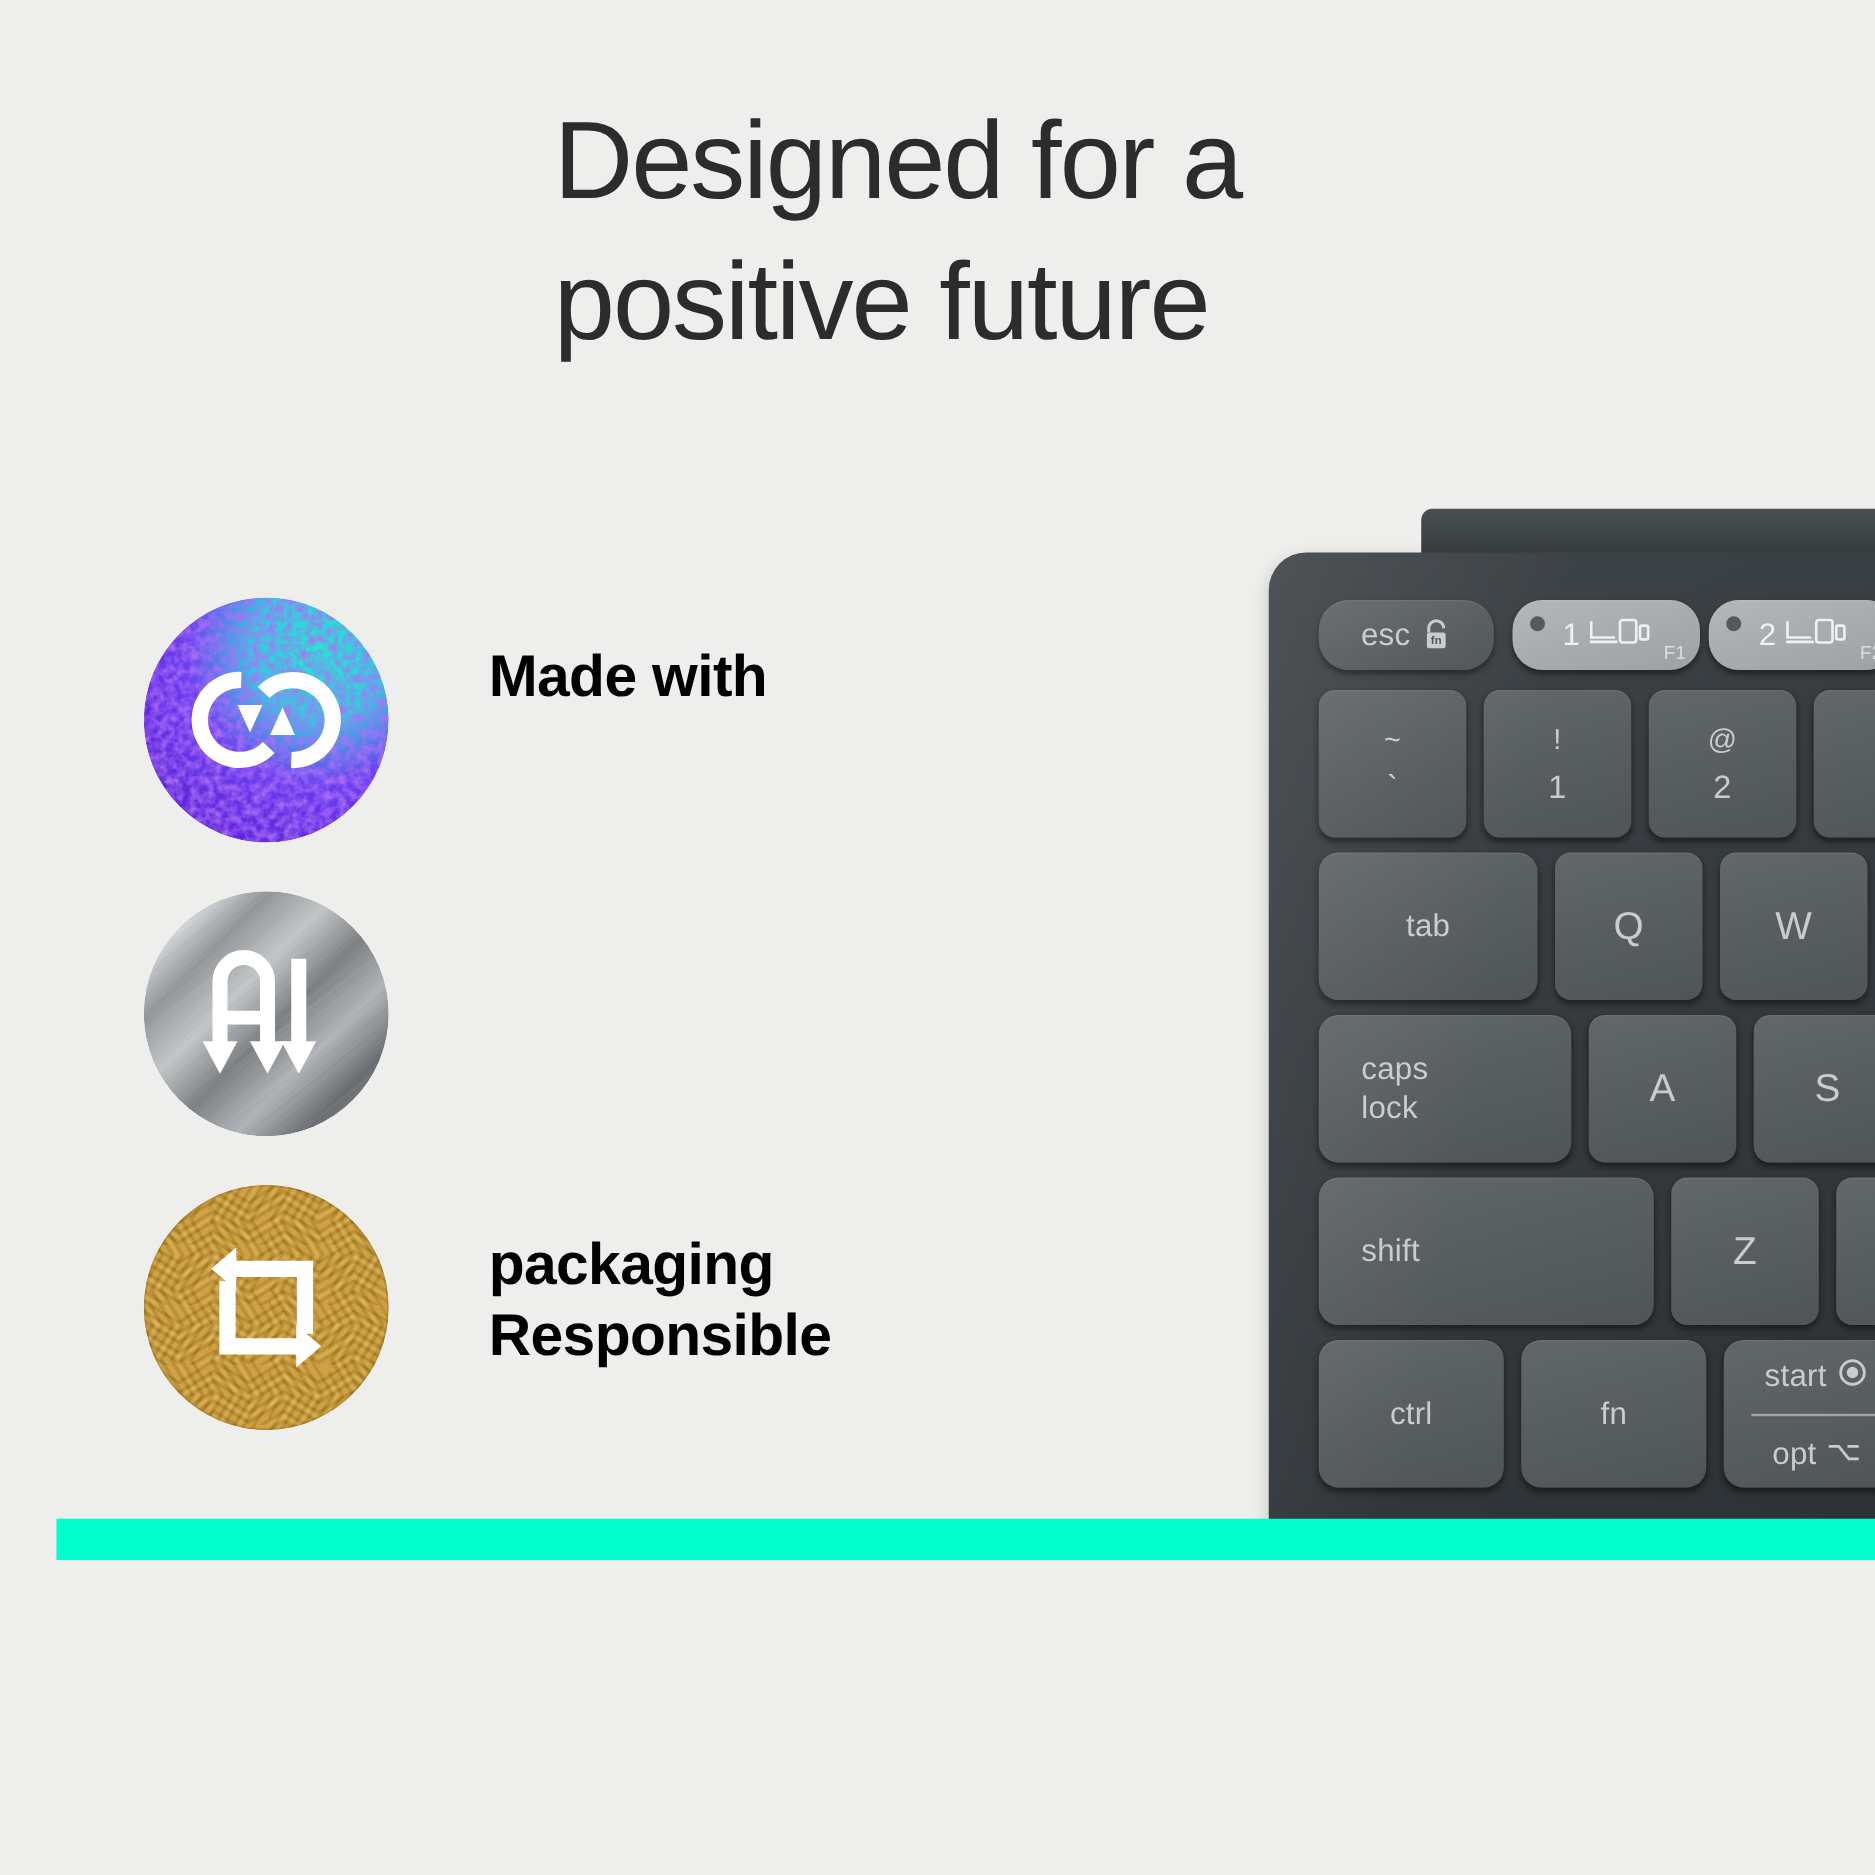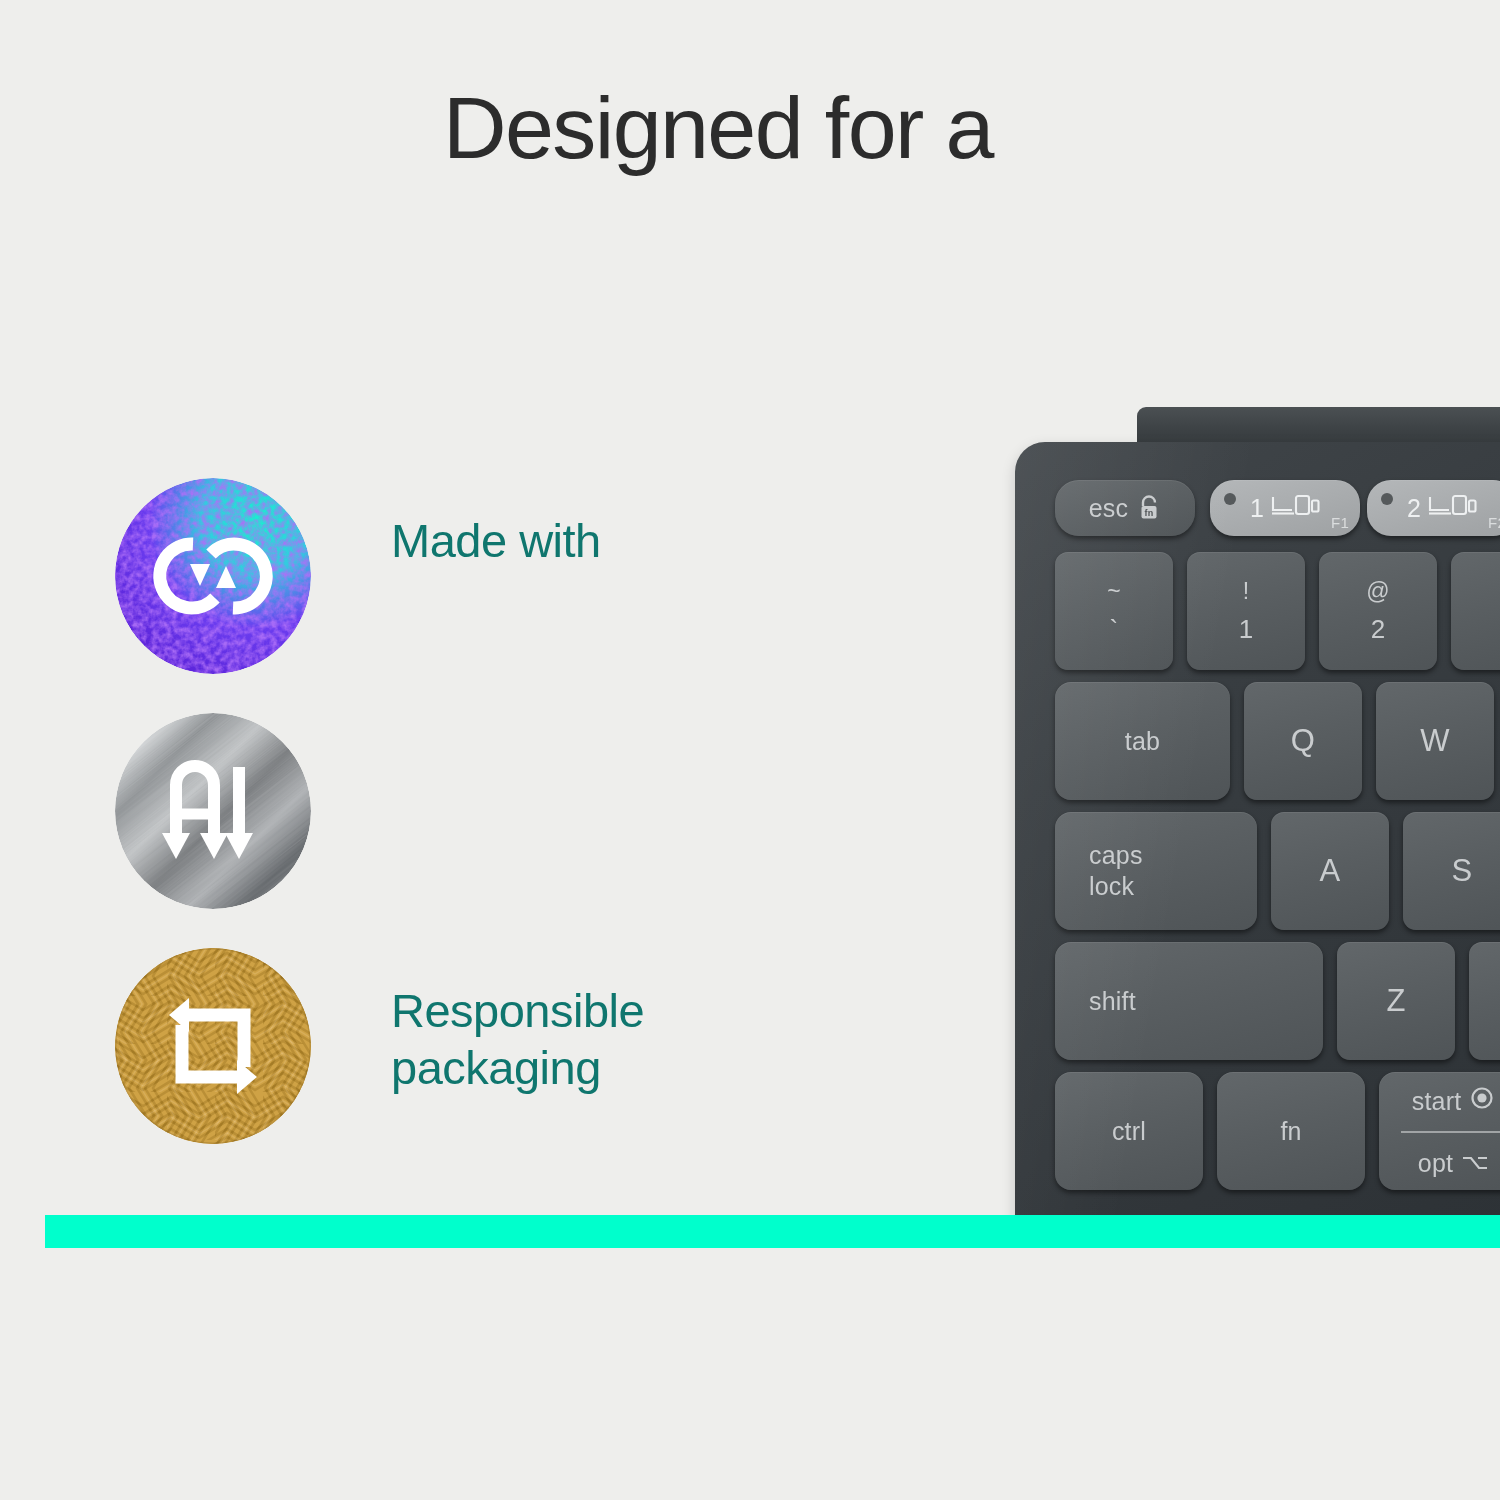--- a/index.html
+++ b/index.html
@@ -22,22 +22,22 @@
   
   .features{position:absolute;left:70px;top:478px;width:760px;}
   .feature{position:relative;height:235px;}
   .badge{
     position:absolute;left:0;top:0;width:196px;height:196px;border-radius:50%;
     overflow:hidden;
   }
   .badge svg{position:absolute;left:0;top:0;width:196px;height:196px;}
   .feature-label{
     position:absolute;left:276px;top:34px;width:470px;
-    font-size:47px;line-height:1.22;color:#0f766e;letter-spacing:-0.5px;
-    font-weight:400;
+    font-size:47px;line-height:1.22;color:#000000;letter-spacing:-0.5px;
+    font-weight:700;
   }
   .feature-label span{display:block;white-space:nowrap;}
 
   
   .teal-bar{position:absolute;left:0;bottom:0;width:1500px;height:33px;}
 
   
   #keyboard{position:absolute;left:946px;top:390px;width:600px;height:1010px;}
   .kb-lip{
     position:absolute;left:146px;top:17px;width:470px;height:66px;
@@ -95,20 +95,21 @@
     display:inline-flex;align-items:center;justify-content:center;margin-left:9px;
   }
 </style>
 </head>
 <body style="background: rgb(238, 238, 236);">
 
 <div id="stage">
 
   <div class="headline">
     <div>Designed for a</div>
+    <div>positive future</div>
   </div>
 
   <div class="features">
 
     <div class="feature">
       <div class="badge">
         <svg viewBox="0 0 196 196">
           <defs>
             <radialGradient id="g1" cx="72%" cy="22%" r="88%">
               <stop offset="0%" stop-color="#19efd0"></stop>
@@ -225,22 +226,22 @@
 
           <g fill="none" stroke="#ffffff" stroke-width="13" stroke-linejoin="miter">
             <path d="M70 67 L129 67 L129 119"></path>
             <path d="M126 129 L67 129 L67 77"></path>
           </g>
           <polygon points="74,50 74,84 54,67" fill="#ffffff"></polygon>
           <polygon points="122,112 122,146 142,129" fill="#ffffff"></polygon>
         </svg>
       </div>
       <div class="feature-label">
+        <span>packaging</span>
         <span>Responsible</span>
-        <span>packaging</span>
       </div>
     </div>
 
   </div>
 
   <div id="keyboard">
     <div class="kb-lip"></div>
     <div class="kb-body">
 
       <div class="key" style="left:40px;top:38px;width:140px;height:56px;border-radius:24px;">

